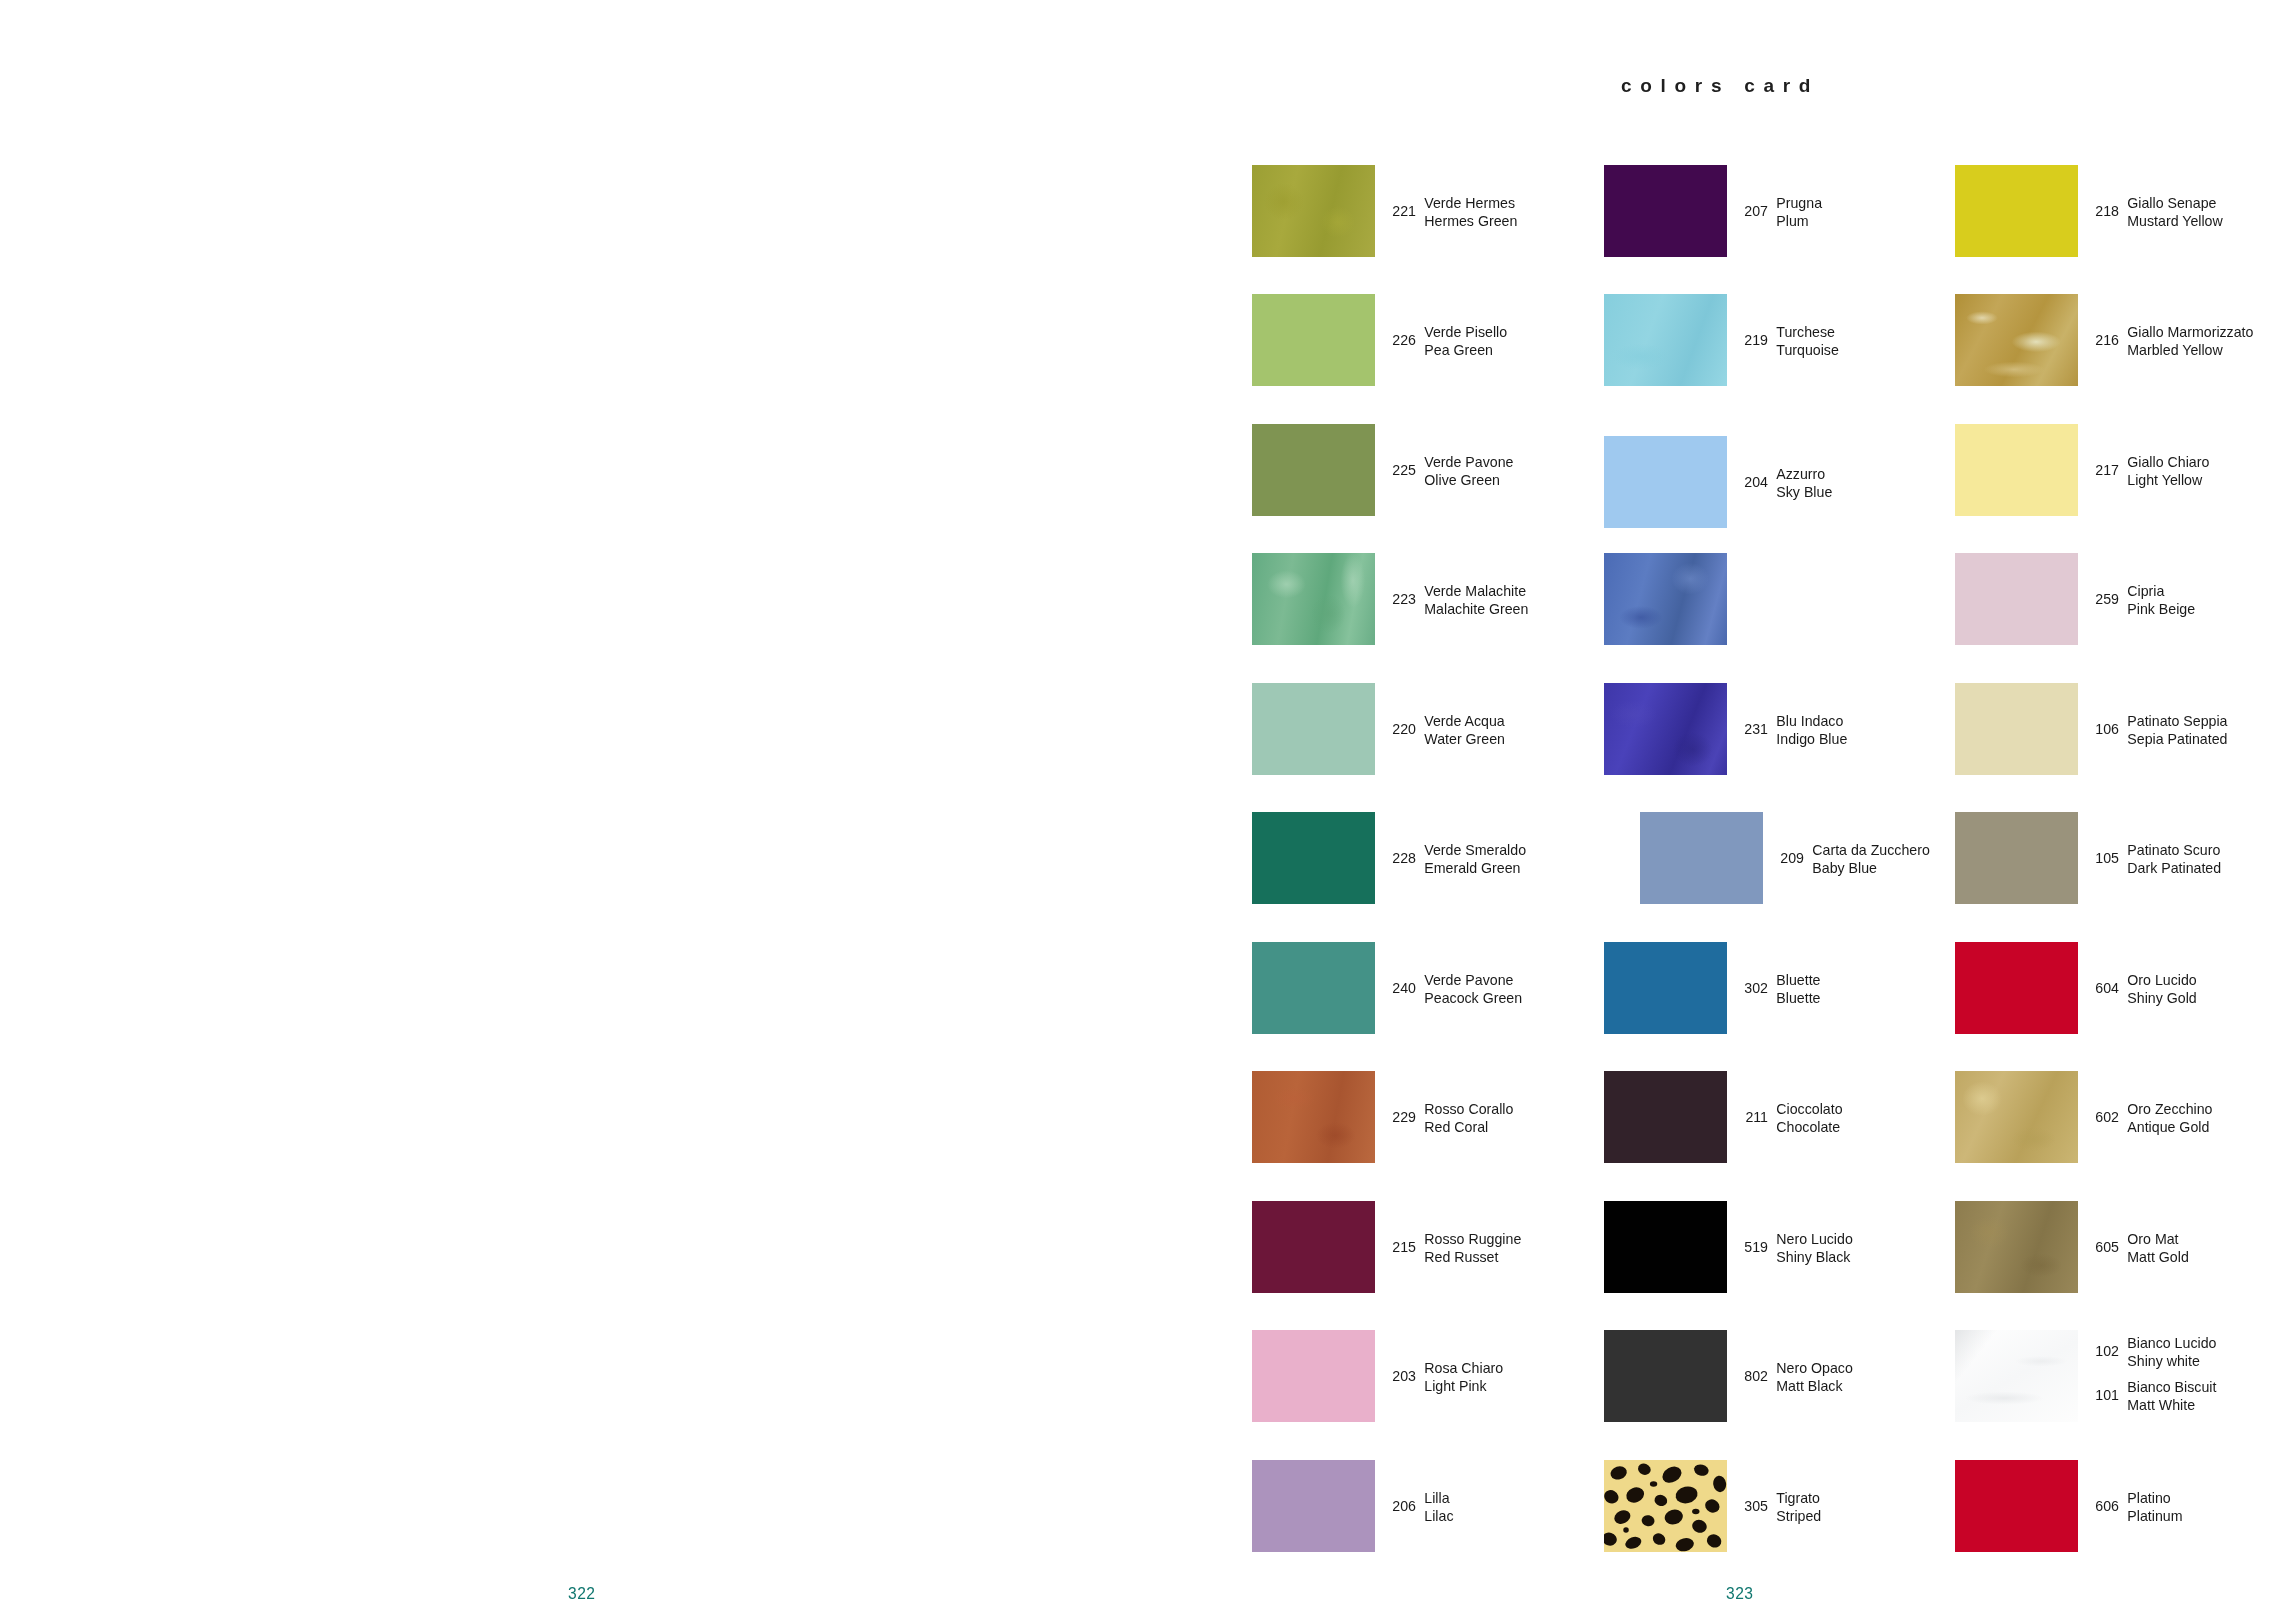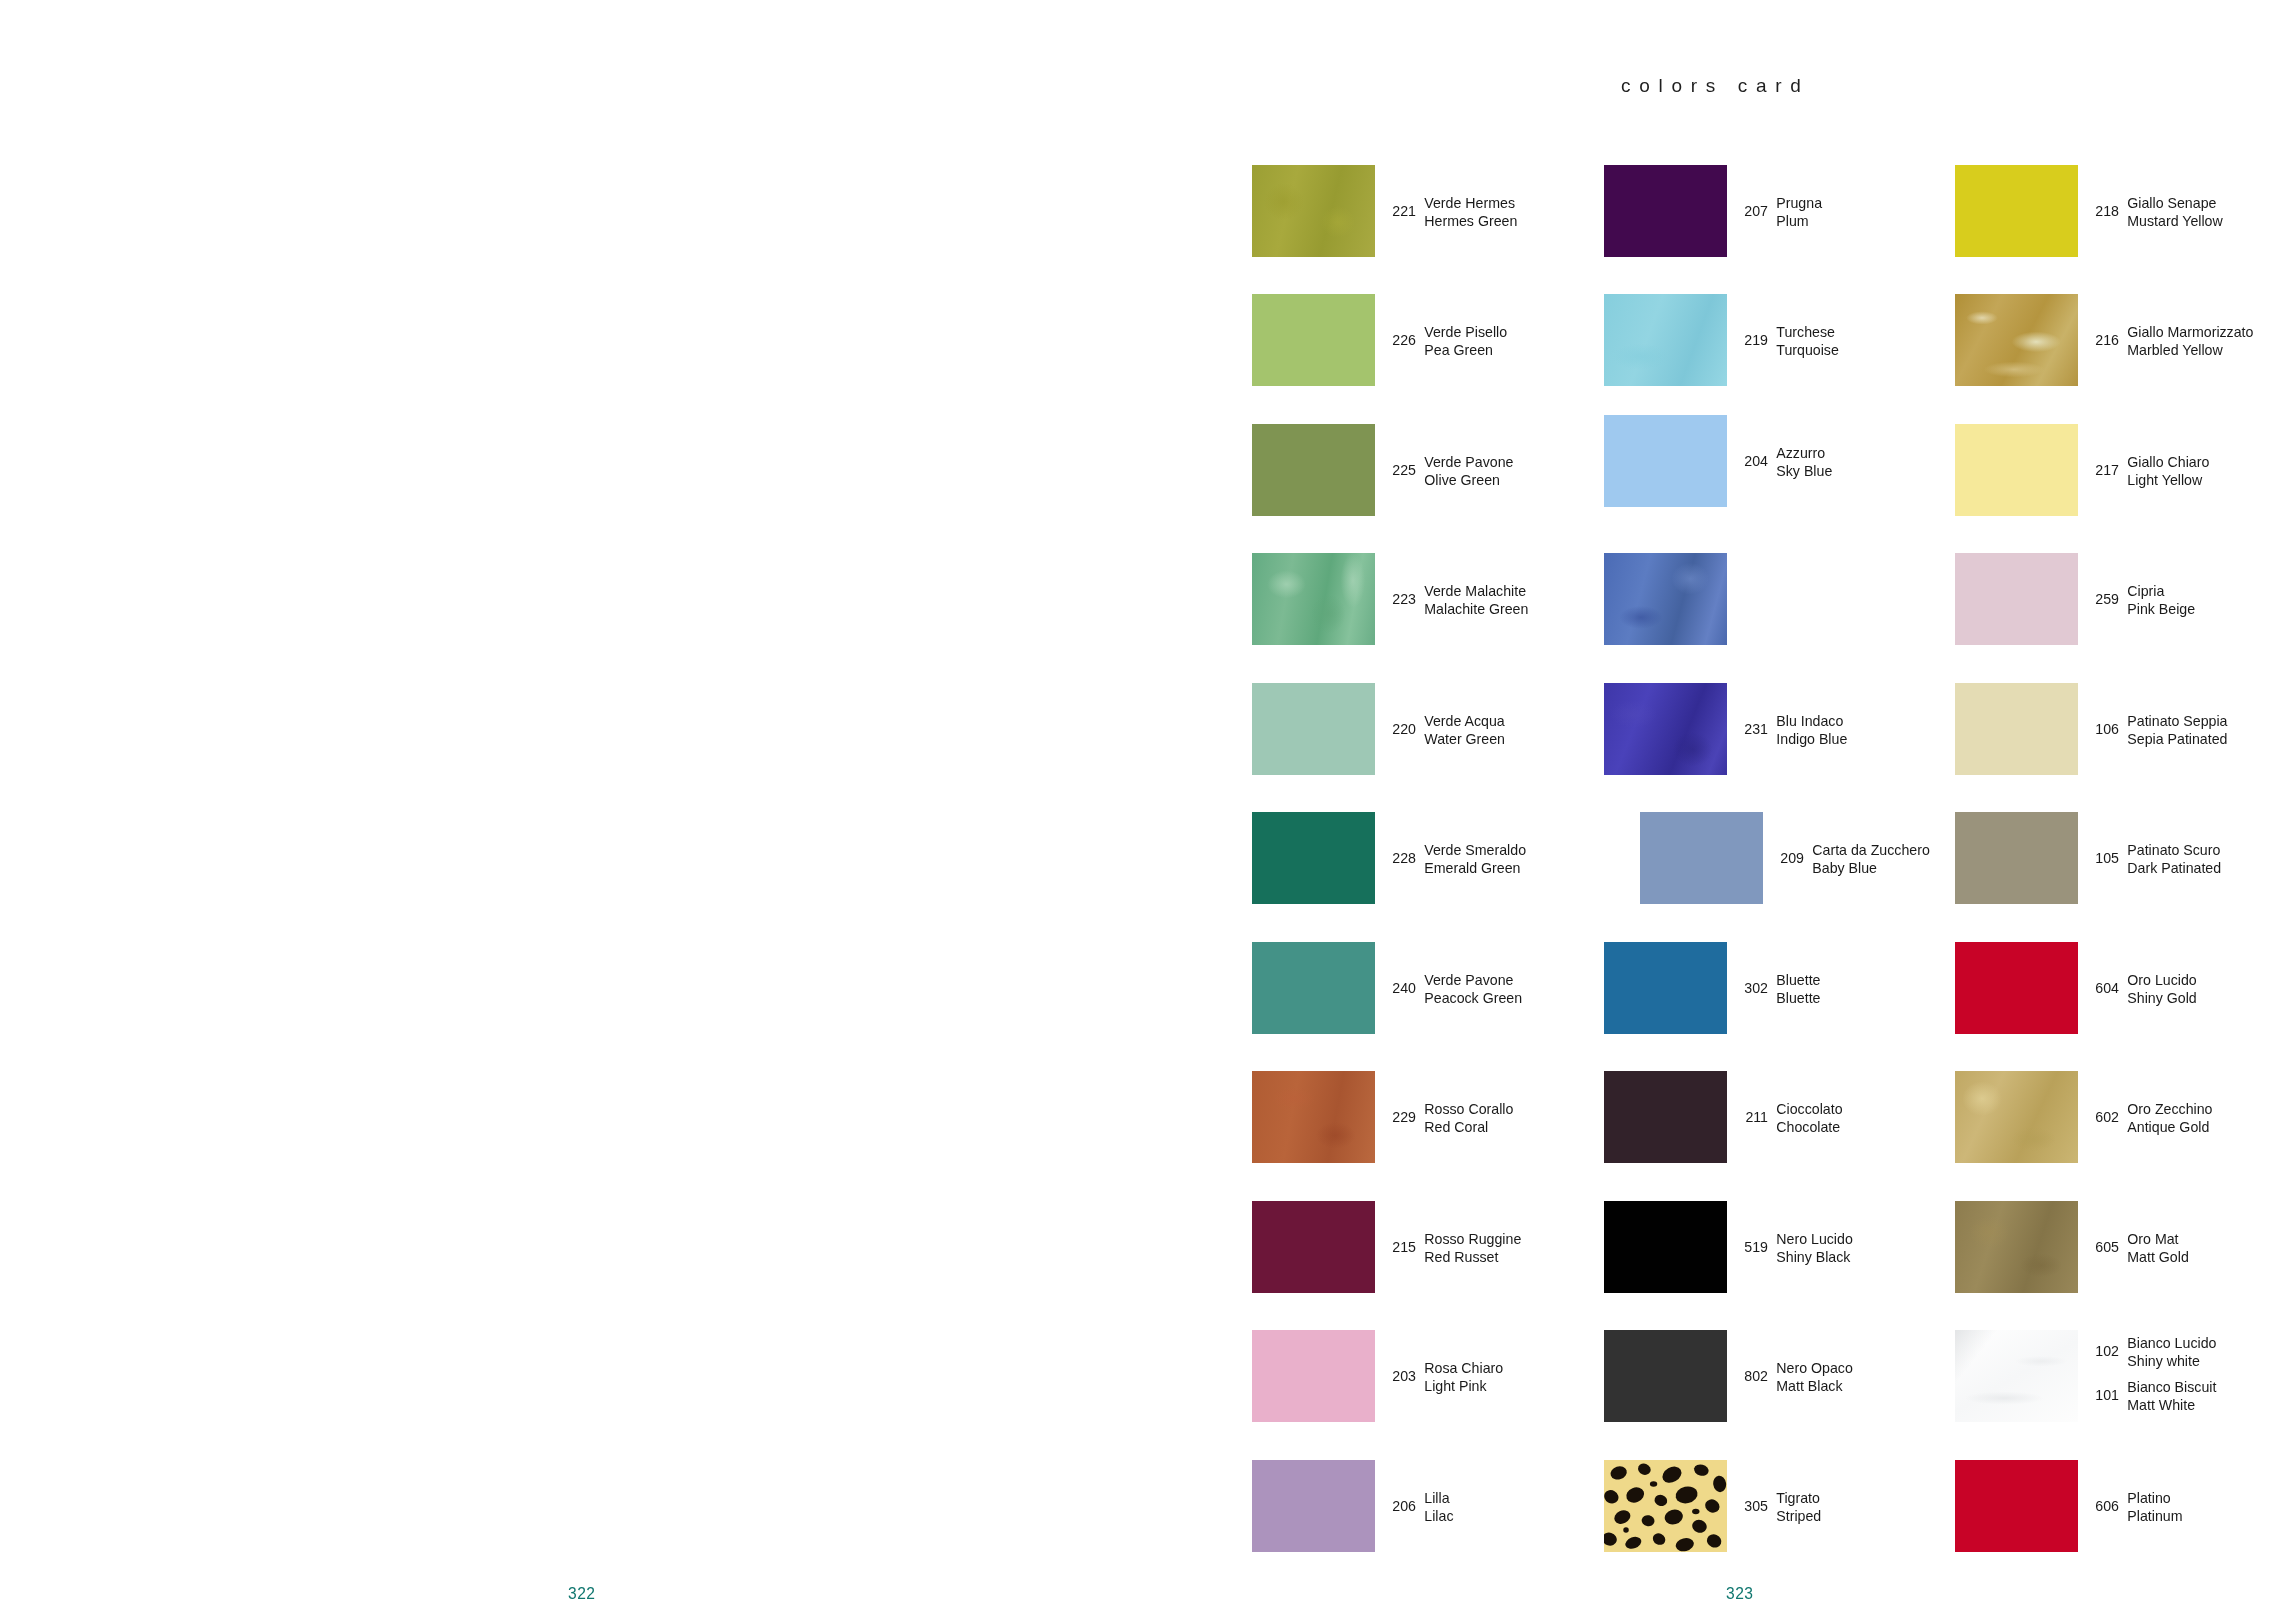--- a/index.html
+++ b/index.html
@@ -24,21 +24,21 @@
   }
 
   
   #page-title {
     position: absolute;
     left: 1621px;
     top: 75px;
     font-size: 19px;
     letter-spacing: 8.7px;
     color: #1f1f1f;
-    font-weight: 400;
+    font-weight: 700;
     white-space: nowrap;
   }
 
   
   #swatch-grid {
     position: absolute;
     left: 1252px;
     top: 165px;
     width: 1056px;
     height: 1322px;
@@ -336,21 +336,21 @@
         <div class="swatch-labels labels-1">
           <div class="label-row r0">
             <div class="swatch-code">219</div>
             <div class="swatch-names">
               <span class="swatch-name-it">Turchese</span>
               <span class="swatch-name-en">Turquoise</span>
             </div>
           </div>
         </div>
       </div>
-      <div class="swatch-cell" style="left: 352px; top: 250px;">
+      <div class="swatch-cell" style="left: 352px; top: 271px;">
         <div class="swatch-chip" style="background: rgb(159, 201, 239);"></div>
         <div class="swatch-labels labels-1">
           <div class="label-row r0">
             <div class="swatch-code">204</div>
             <div class="swatch-names">
               <span class="swatch-name-it">Azzurro</span>
               <span class="swatch-name-en">Sky Blue</span>
             </div>
           </div>
         </div>

